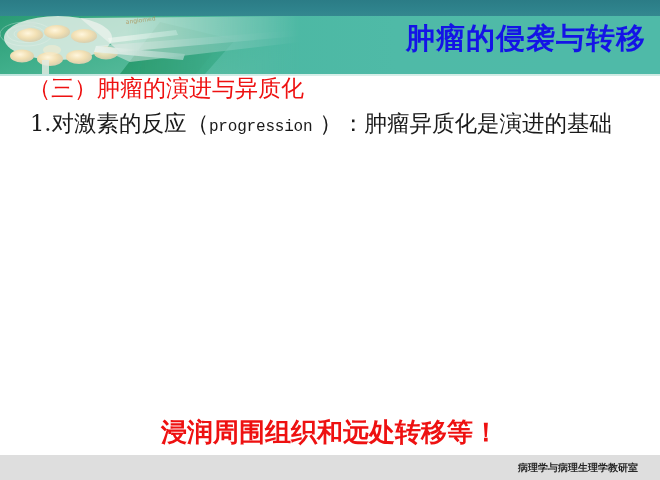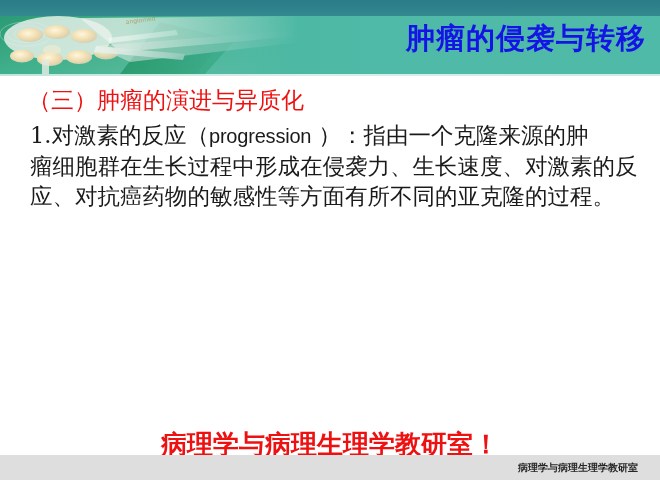--- a/index.html
+++ b/index.html
@@ -73,21 +73,21 @@
     line-height: 36px;
     letter-spacing: 1px;
     color: #1414e6;
     white-space: nowrap;
   }
 
   
   .content {
     position: absolute;
     left: 0;
-    top: 76px;
+    top: 64px;
     width: 544px;
     height: 380px;
   }
   .subtitle {
     position: absolute;
     left: 28px;
     top: 10px;
     font-family: "DejaVu Serif", "Liberation Serif", serif;
     font-size: 23px;
     line-height: 28px;
@@ -110,22 +110,22 @@
     text-align: left;
   }
   .para.numbered {
     padding-left: 26px;
     text-indent: -26px;
   }
   .para .num {
     font-family: "DejaVu Serif", "Liberation Serif", serif;
   }
   .para .latin {
-    font-family: Liberation Sans, sans-serif;
-    font-size: 20px;
+    font-family: Liberation Mono, monospace;
+    font-size: 16px;
     letter-spacing: -0.2px;
   }
 
   .conclusion {
     position: absolute;
     left: 0;
     top: 352px;
     width: 660px;
     text-align: center;
     font-family: "DejaVu Serif", "Liberation Serif", serif;
@@ -228,28 +228,27 @@
 
     <div class="header-underline"></div>
   </div>
 
   <div class="content">
 
     <div class="subtitle">（三）肿瘤的演进与异质化</div>
 
     <div class="body-block">
 
-      <p class="para numbered"><span class="num">1.</span><span>对激素的反应（</span><span class="latin">progression</span><span> ）：指由一个克隆来源的肿</span></p>
-
-
-
-      <p class="para">瘤细胞群在生长过程中形成在侵袭力、生长速度、对激素的反应、对抗癌药物的敏感性等方面有所不同的亚克隆的过程。</p>
+      <p class="para numbered"><span class="num">1.</span><span>对激素的反应（</span><span class="latin">progression</span><span> ）：肿瘤异质化是演进的基础</span></p>
+
+
+
 
     </div>
 
-    <div class="conclusion">病理学与病理生理学教研室！</div>
+    <div class="conclusion">浸润周围组织和远处转移等！</div>
   </div>
 
   <div class="footer">
     <div class="footer-text">病理学与病理生理学教研室</div>
   </div>
 
 </div>
 
 </body></html>

